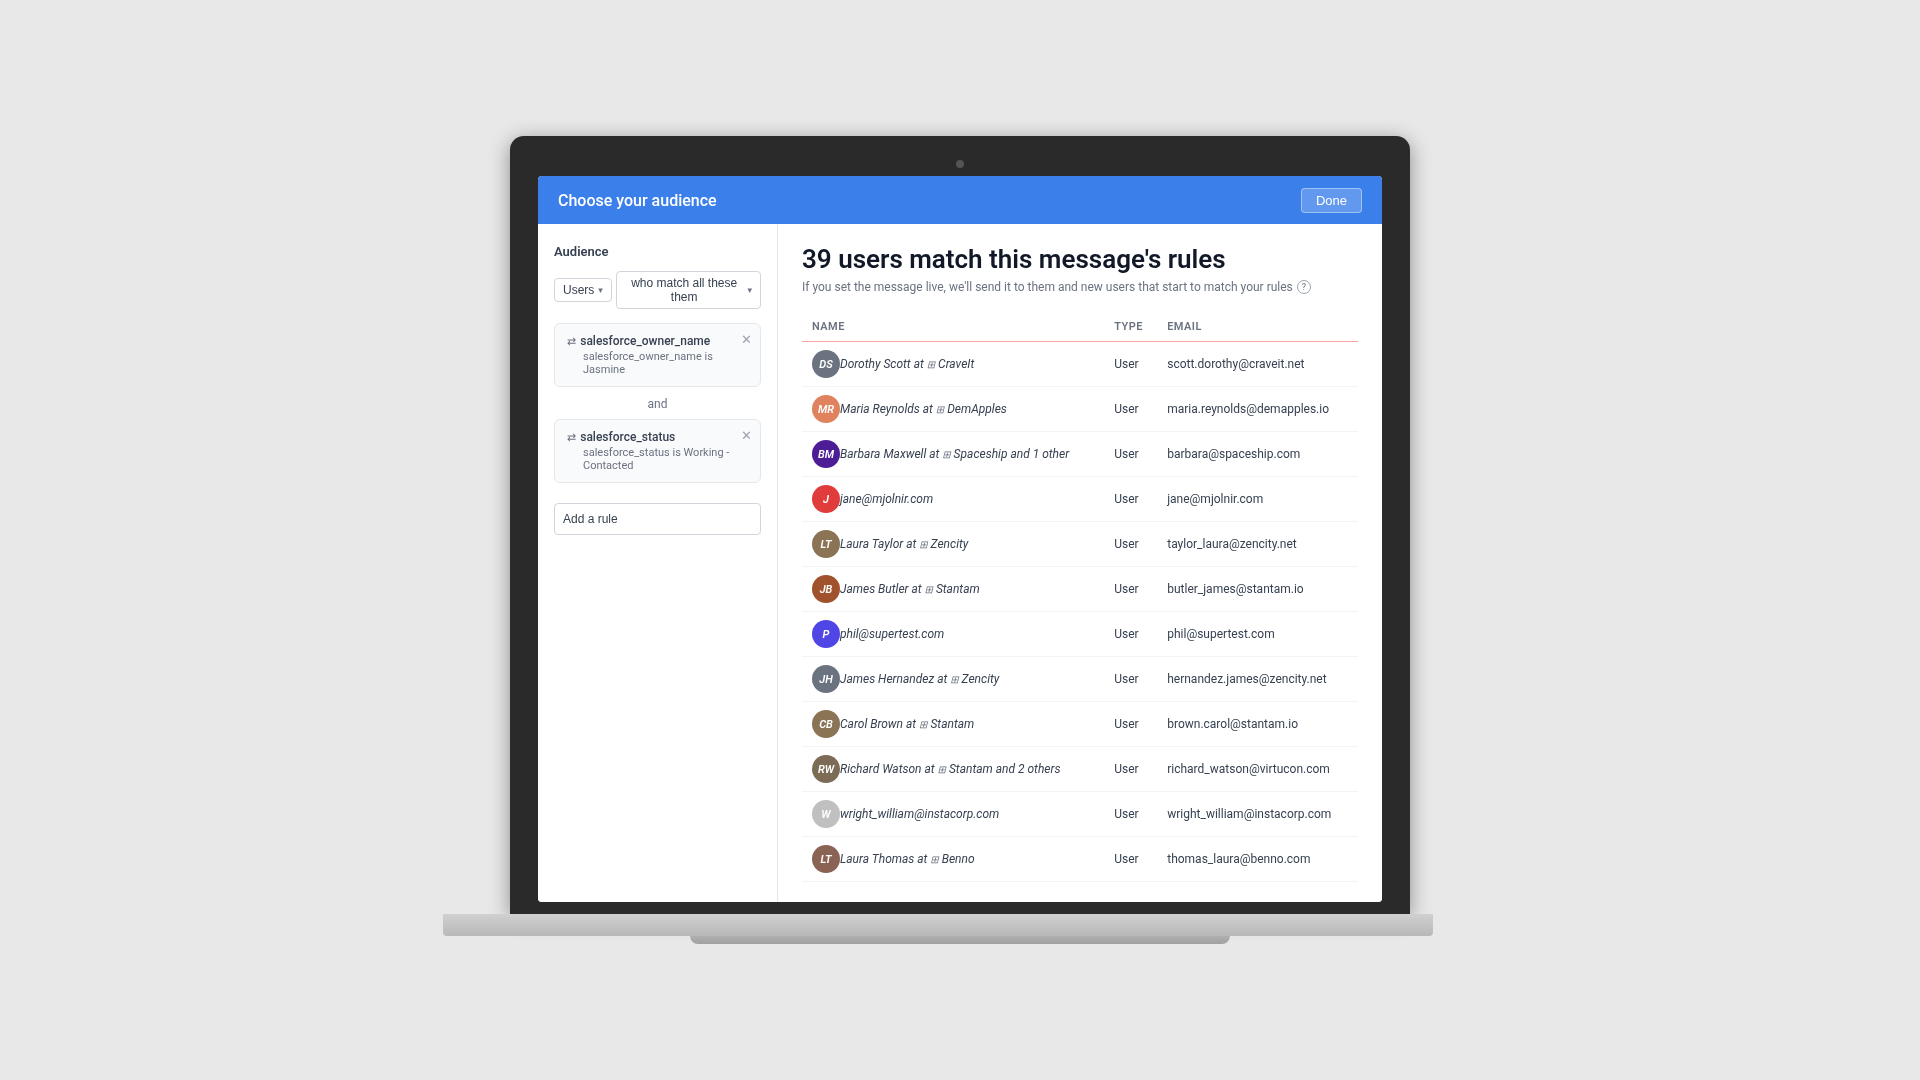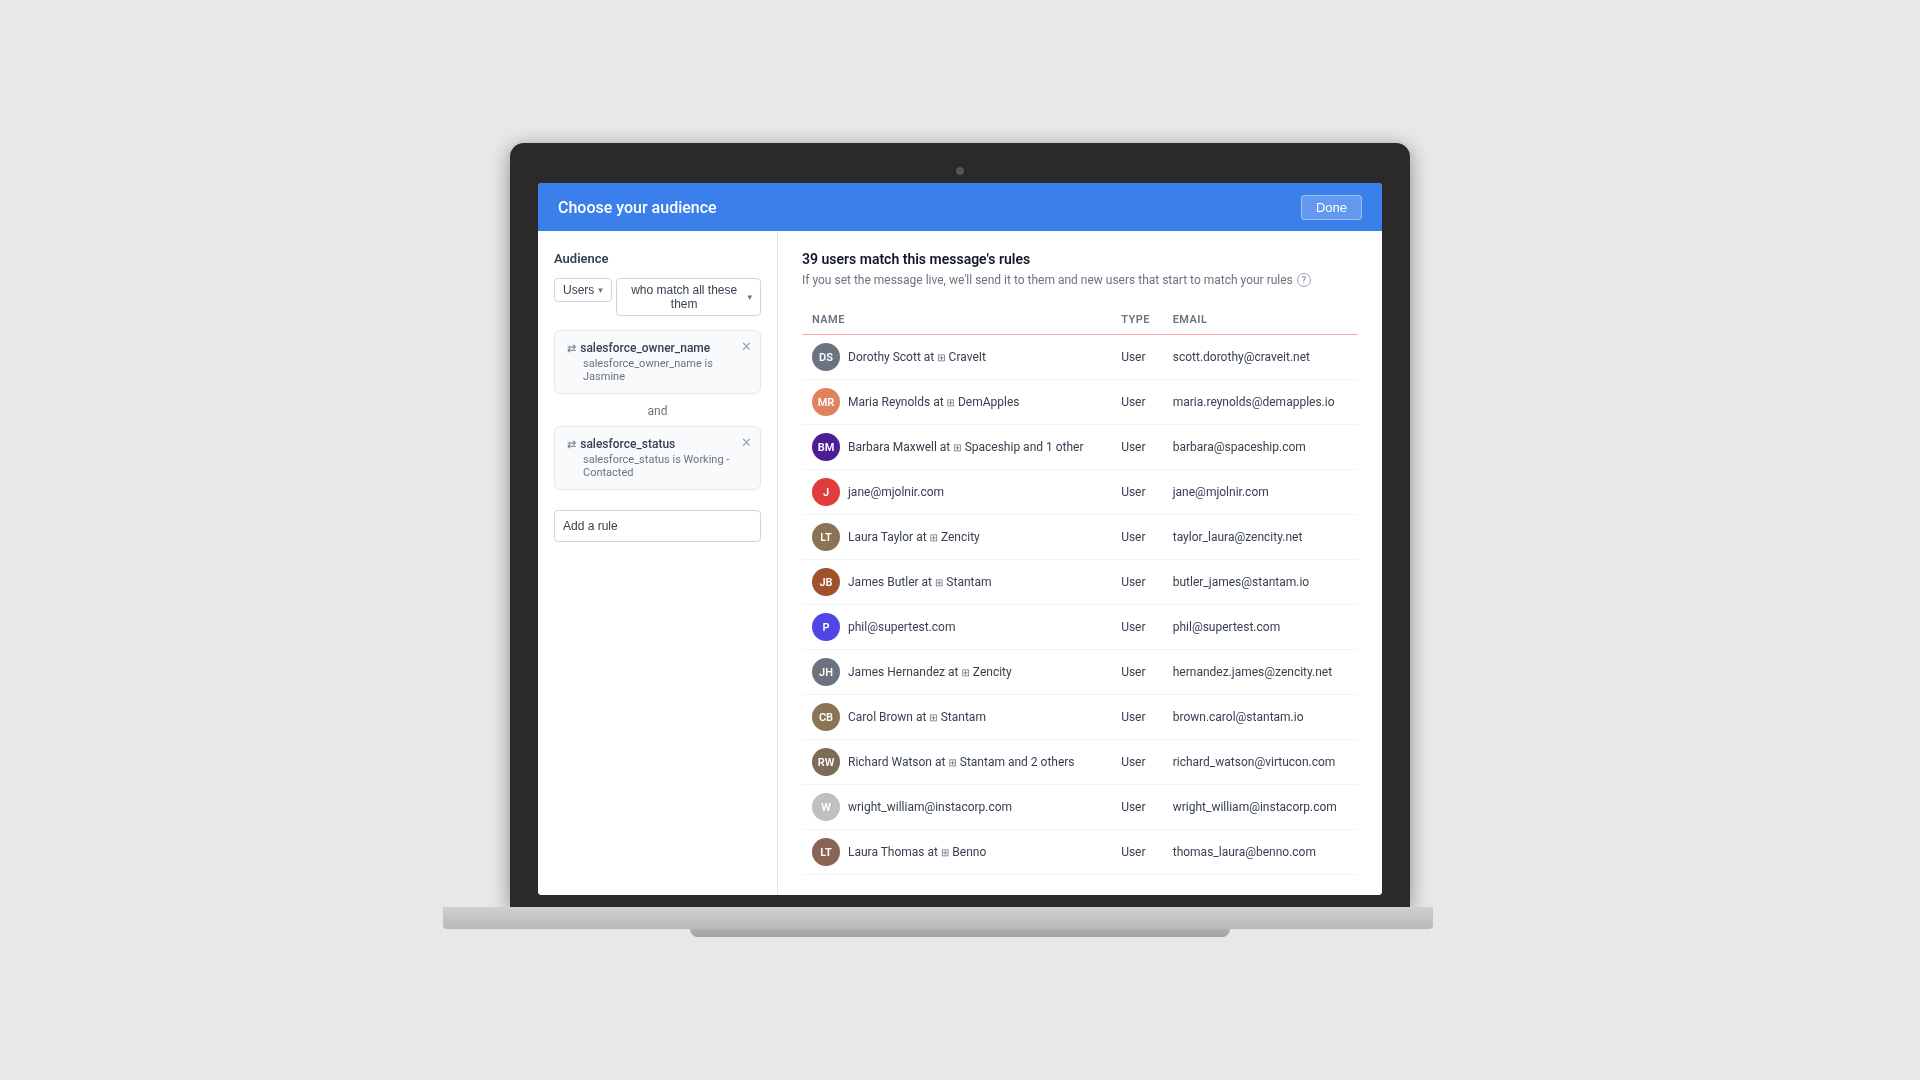--- a/index.html
+++ b/index.html
@@ -111,21 +111,21 @@
 
     .audience-label {
       font-size: 13px;
       font-weight: 600;
       color: #374151;
       margin-bottom: 12px;
     }
 
     .audience-row {
       display: flex;
-      align-items: flex-start;
+      align-items: center;
       gap: 4px;
       margin-bottom: 14px;
     }
 
     .dropdown-btn {
       display: flex;
       align-items: center;
       gap: 4px;
       background: #fff;
       border: 1px solid #d1d5db;
@@ -204,21 +204,21 @@
 
     
     .right-panel {
       flex: 1;
       padding: 20px 24px;
       overflow-y: auto;
       background: #fff;
     }
 
     .match-title {
-      font-size: 14px;
+      font-size: 26px;
       font-weight: 600;
       color: #111827;
       margin-bottom: 6px;
     }
 
     .match-subtitle {
       font-size: 12px;
       color: #6b7280;
       margin-bottom: 18px;
       display: flex;
@@ -258,21 +258,22 @@
 
     .users-table td {
       padding: 8px 10px;
       border-bottom: 1px solid #f3f4f6;
       vertical-align: middle;
     }
 
     .user-cell {
       display: flex;
       align-items: center;
-      gap: 8px;
+      gap: 0;
+      font-style: italic;
     }
 
     .avatar {
       width: 28px;
       height: 28px;
       border-radius: 50%;
       flex-shrink: 0;
       display: flex;
       align-items: center;
       justify-content: center;

